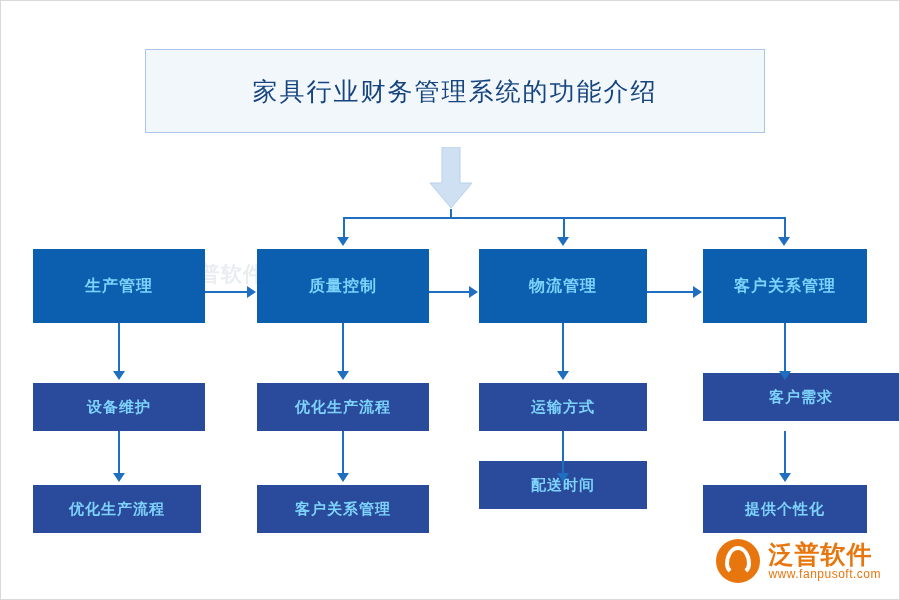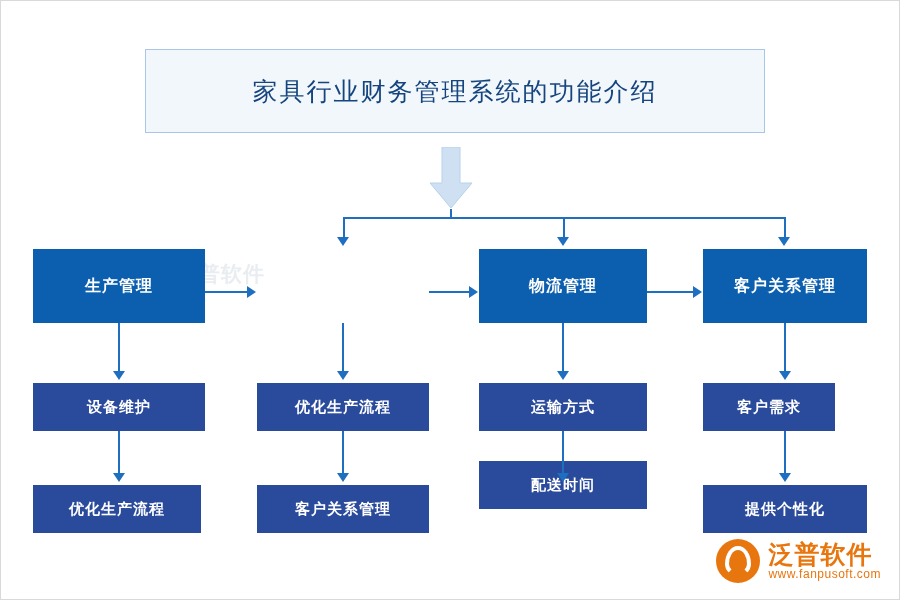--- a/index.html
+++ b/index.html
@@ -50,21 +50,21 @@
     height: 62px;
   }
   
   .box {
     position: absolute;
     box-sizing: border-box;
     display: flex;
     align-items: center;
     justify-content: center;
     text-align: center;
-    color: #ffffff;
+    color: #7dd3fc;
     font-weight: bold;
   }
   .lvl1 {
     background: #0b5fae;
     height: 74px;
     font-size: 16px;
     letter-spacing: 1px;
   }
   .lvl2 {
     background: #2a4a9b;
@@ -211,37 +211,38 @@
   </div>
 
   <div class="box lvl1" style="left:32px; top:248px; width:172px;">生产管理</div>
   <div class="box lvl2" style="left:32px; top:382px; width:172px;">设备维护</div>
   <div class="box lvl3" style="left:32px; top:484px; width:168px;">优化生产流程</div>
   <div class="line vline" style="left:117px; top:322px; height:48px;"></div>
   <div class="arrow-down" style="left:112px; top:370px;"></div>
   <div class="line vline" style="left:117px; top:430px; height:42px;"></div>
   <div class="arrow-down" style="left:112px; top:472px;"></div>
 
+  <div class="box lvl1" style="left:256px; top:248px; width:172px;">质量控制</div>
   <div class="box lvl2" style="left:256px; top:382px; width:172px;">优化生产流程</div>
   <div class="box lvl3" style="left:256px; top:484px; width:172px;">客户关系管理</div>
   <div class="line vline" style="left:341px; top:322px; height:48px;"></div>
   <div class="arrow-down" style="left:336px; top:370px;"></div>
   <div class="line vline" style="left:341px; top:430px; height:42px;"></div>
   <div class="arrow-down" style="left:336px; top:472px;"></div>
 
   <div class="box lvl1" style="left:478px; top:248px; width:168px;">物流管理</div>
   <div class="box lvl2" style="left:478px; top:382px; width:168px;">运输方式</div>
   <div class="box lvl3" style="left:478px; top:460px; width:168px;">配送时间</div>
   <div class="line vline" style="left:561px; top:322px; height:48px;"></div>
   <div class="arrow-down" style="left:556px; top:370px;"></div>
   <div class="line vline" style="left:561px; top:430px; height:42px;"></div>
   <div class="arrow-down" style="left:556px; top:472px;"></div>
 
   <div class="box lvl1" style="left:702px; top:248px; width:164px;">客户关系管理</div>
-  <div class="box lvl2" style="left:702px; top:382px; width:132px;">客户需求</div>
+  <div class="box lvl2" style="left:702px; top:372px; width:196px;">客户需求</div>
   <div class="box lvl3" style="left:702px; top:484px; width:164px;">提供个性化</div>
   <div class="line vline" style="left:783px; top:322px; height:48px;"></div>
   <div class="arrow-down" style="left:778px; top:370px;"></div>
   <div class="line vline" style="left:783px; top:430px; height:42px;"></div>
   <div class="arrow-down" style="left:778px; top:472px;"></div>
 
   <div class="line hline" style="left:204px; top:290px; width:43px;"></div>
   <div class="arrow-right" style="left:246px; top:285px;"></div>
 
   <div class="line hline" style="left:428px; top:290px; width:41px;"></div>

